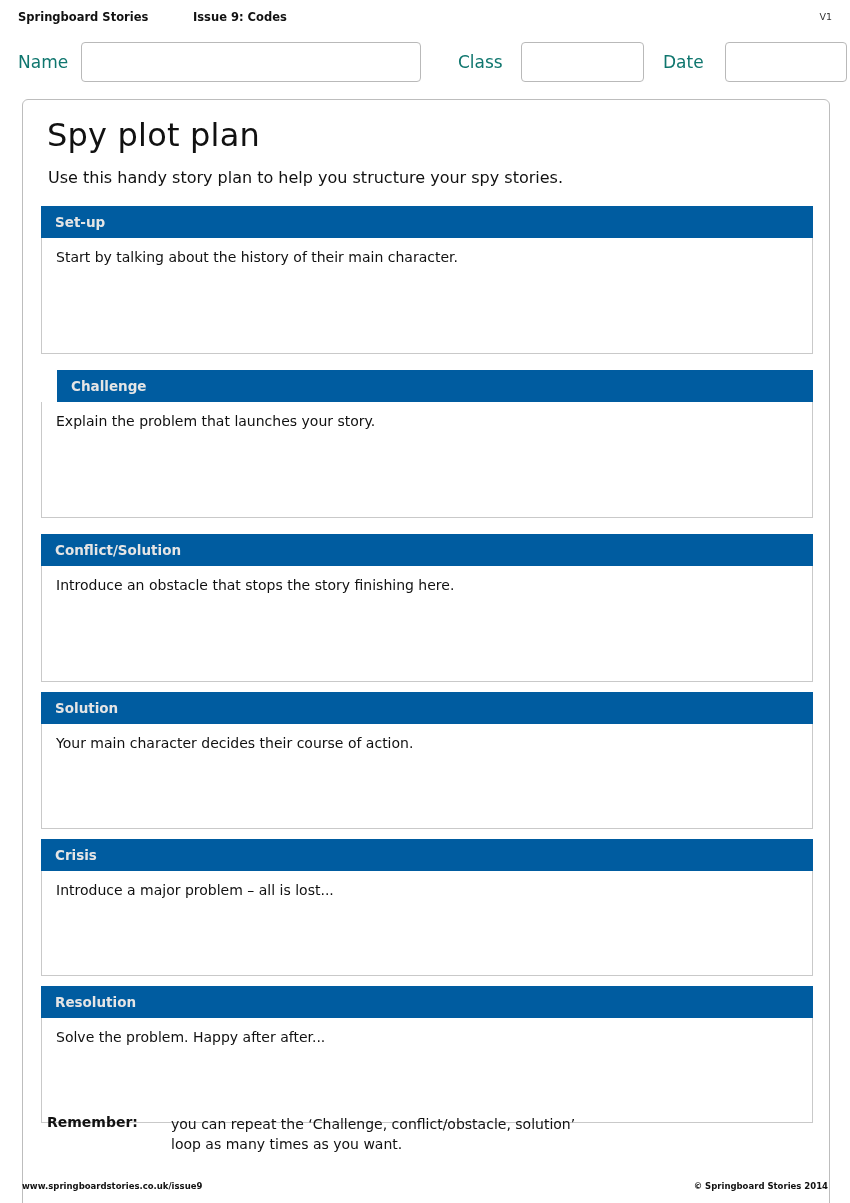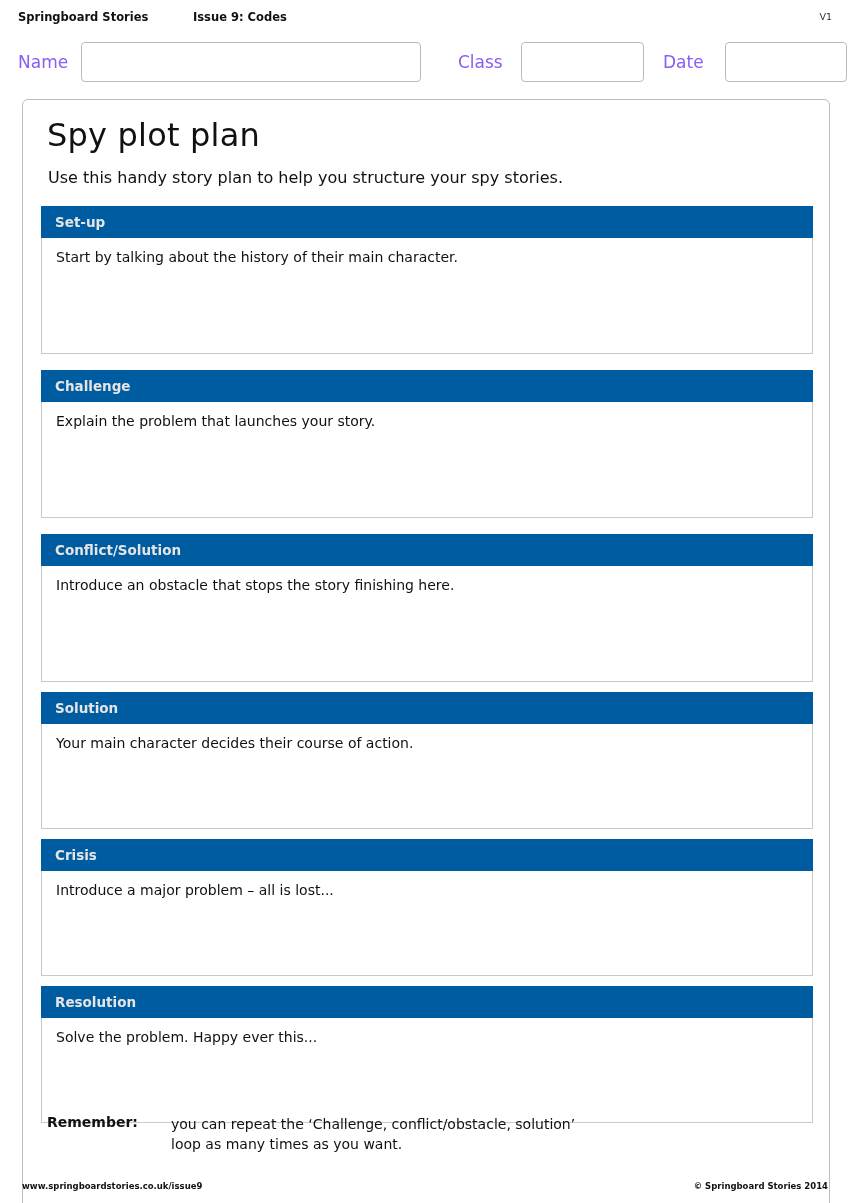--- a/index.html
+++ b/index.html
@@ -58,21 +58,21 @@
   .id-row {
     position: absolute;
     top: 40px;
     left: 18px;
     right: 18px;
     height: 48px;
   }
   .id-label {
     position: absolute;
     font-size: 17px;
-    color: #8b5cf6;
+    color: #0f766e;
     top: 12px;
   }
   .id-box {
     position: absolute;
     top: 2px;
     border: 1px solid #b9b9b9;
     border-radius: 4px;
     background: #fff;
     height: 40px;
     box-sizing: border-box;
@@ -216,21 +216,21 @@
 
       <div class="section">
         <div class="section-header" style="background: rgb(0, 92, 160);">Set-up</div>
         <div class="section-body h-tall">
           <span>Start by talking about the history of their main character.</span>
         </div>
       </div>
       <div class="gap"></div>
 
       <div class="section">
-        <div class="section-header" style="background: rgb(0, 92, 160);">Challenge</div>
+        <div class="section-header" style="background: rgb(0, 92, 160); margin-left: 16px;">Challenge</div>
         <div class="section-body h-tall">
           <span>Explain the problem that launches your story.</span>
         </div>
       </div>
       <div class="gap"></div>
 
       <div class="section">
         <div class="section-header" style="background: rgb(0, 92, 160);">Conflict/Solution</div>
         <div class="section-body h-tall">
           <span>Introduce an obstacle that stops the story finishing here.</span>
@@ -250,21 +250,21 @@
         <div class="section-header" style="background: rgb(0, 92, 160);">Crisis</div>
         <div class="section-body h-short">
           <span>Introduce a major problem – all is lost...</span>
         </div>
       </div>
       <div class="gap-small"></div>
 
       <div class="section">
         <div class="section-header" style="background: rgb(0, 92, 160);">Resolution</div>
         <div class="section-body h-short">
-          <span>Solve the problem. Happy ever this...</span>
+          <span>Solve the problem. Happy after after...</span>
         </div>
       </div>
 
     </div>
 
     <div class="remember">
       <span class="rem-label">Remember:</span>
       <span class="rem-text">
         <span>you can repeat the ‘Challenge, conflict/obstacle, solution’</span><br>
         <span>loop as many times as you want.</span>

